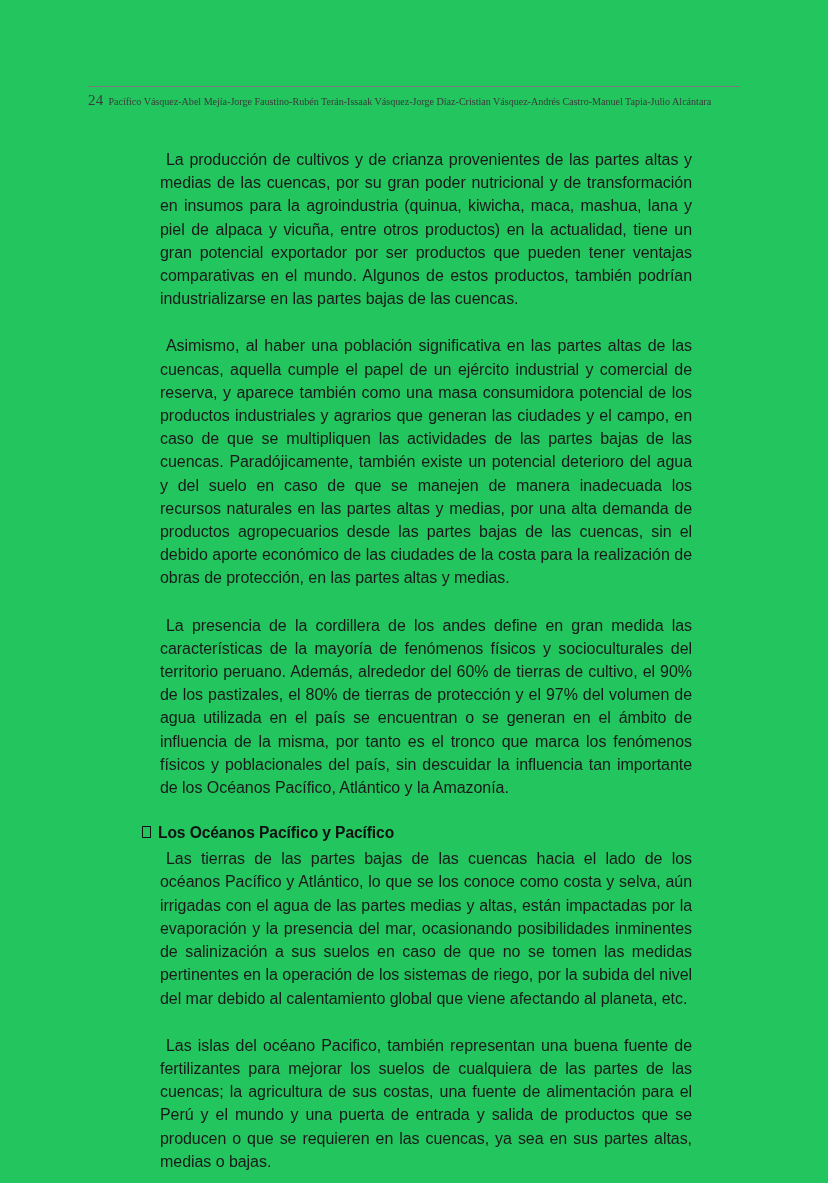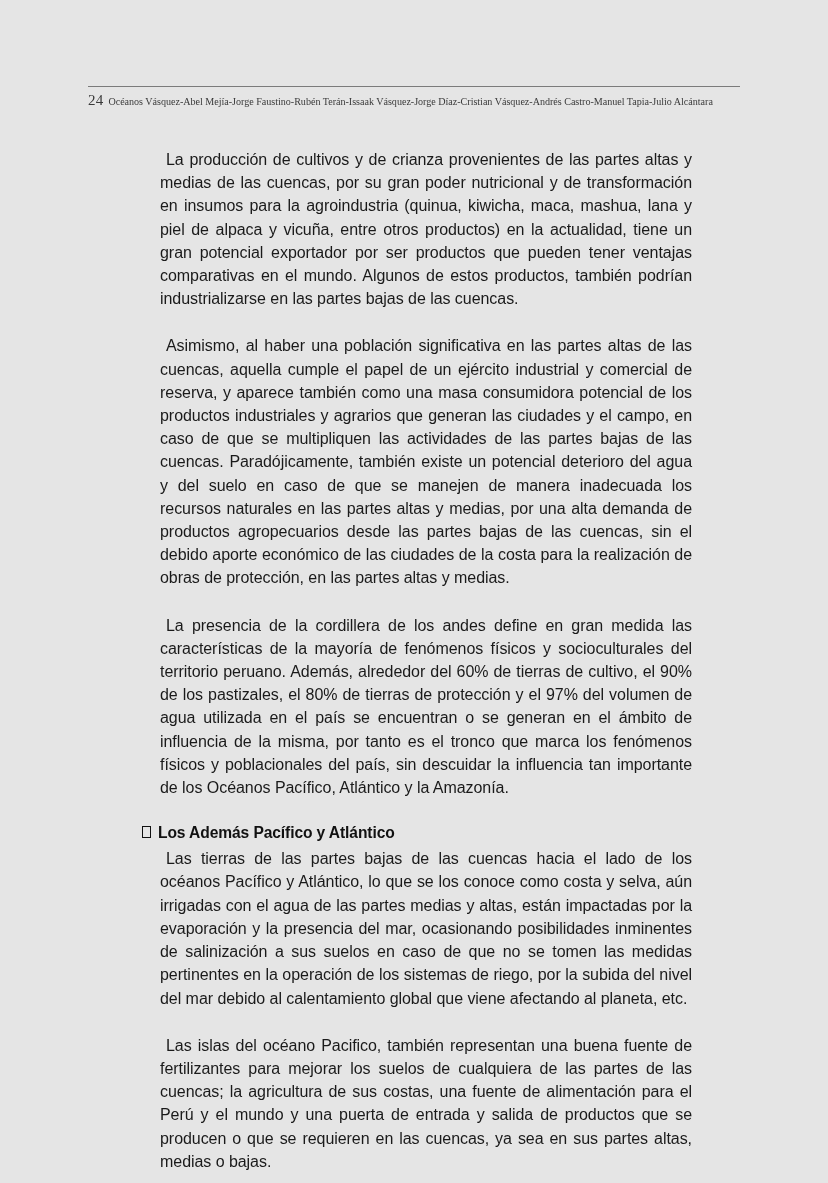--- a/index.html
+++ b/index.html
@@ -13,21 +13,21 @@
     font-family: "Liberation Sans", sans-serif;
     color: #1a1a1a;
     -webkit-font-smoothing: antialiased;
     position: relative;
     overflow: hidden;
   }
 
   .page {
     position: absolute;
     inset: 0;
-    background: #e5e5e5;
+    background: #22c55e;
   }
 
   
   .page-header {
     position: absolute;
     left: 88px;
     top: 86px;
     width: 652px;
   }
   .header-rule {
@@ -104,35 +104,35 @@
 </style>
 </head>
 <body>
 
 <div class="page">
 
   <div class="page-header">
     <div class="header-rule"></div>
     <div class="header-line">
       <span class="folio">24</span>
-      <span class="header-authors">Océanos Vásquez-Abel Mejía-Jorge Faustino-Rubén Terán-Issaak Vásquez-Jorge Díaz-Cristian Vásquez-Andrés Castro-Manuel Tapia-Julio Alcántara</span>
+      <span class="header-authors">Pacífico Vásquez-Abel Mejía-Jorge Faustino-Rubén Terán-Issaak Vásquez-Jorge Díaz-Cristian Vásquez-Andrés Castro-Manuel Tapia-Julio Alcántara</span>
     </div>
   </div>
 
   <div class="content">
 
     <p class="body-par">La producción de cultivos y de crianza provenientes de las partes altas y medias de las cuencas, por su gran poder nutricional y de transformación en insumos para la agroindustria (quinua, kiwicha, maca, mashua, lana y piel de alpaca y vicuña, entre otros productos) en la actualidad, tiene un gran potencial exportador por ser productos que pueden tener ventajas comparativas en el mundo. Algunos de estos productos, también podrían industrializarse en las partes bajas de las cuencas.</p>
 
     <p class="body-par">Asimismo, al haber una población significativa en las partes altas de las cuencas, aquella cumple el papel de un ejército industrial y comercial de reserva, y aparece también como una masa consumidora potencial de los productos industriales y agrarios que generan las ciudades y el campo, en caso de que se multipliquen las actividades de las partes bajas de las cuencas. Paradójicamente, también existe un potencial deterioro del agua y del suelo en caso de que se manejen de manera inadecuada los recursos naturales en las partes altas y medias, por una alta demanda de productos agropecuarios desde las partes bajas de las cuencas, sin el debido aporte económico de las ciudades de la costa para la realización de obras de protección, en las partes altas y medias.</p>
 
     <p class="body-par">La presencia de la cordillera de los andes define en gran medida las características de la mayoría de fenómenos físicos y socioculturales del territorio peruano. Además, alrededor del 60% de tierras de cultivo, el 90% de los pastizales, el 80% de tierras de protección y el 97% del volumen de agua utilizada en el país se encuentran o se generan en el ámbito de influencia de la misma, por tanto es el tronco que marca los fenómenos físicos y poblacionales del país, sin descuidar la influencia tan importante de los Océanos  Pacífico, Atlántico y la Amazonía.</p>
 
     <div class="heading-block">
       <span class="tofu"></span>
-      <h2 class="section-heading">Los Además Pacífico y Atlántico</h2>
+      <h2 class="section-heading">Los Océanos Pacífico y Pacífico</h2>
     </div>
 
     <p class="body-par after-heading">Las tierras de las partes bajas de las cuencas hacia el lado de los océanos Pacífico y Atlántico, lo que se los conoce como costa y selva, aún irrigadas con el agua de las partes medias y altas, están impactadas por la evaporación y la presencia del mar, ocasionando posibilidades inminentes de salinización a sus suelos en caso de que no se tomen las medidas pertinentes en la operación de los sistemas de riego,  por la subida del nivel del mar debido al calentamiento global que viene afectando al planeta, etc.</p>
 
     <p class="body-par">Las islas del océano Pacifico, también representan una buena fuente de fertilizantes para mejorar los suelos de cualquiera de las partes de las cuencas; la agricultura de sus costas, una fuente de alimentación para el Perú y el mundo y una puerta de entrada y salida de productos que se producen o que se requieren en las cuencas, ya sea en sus partes altas, medias o bajas.</p>
 
   </div>
 
 </div>
 

